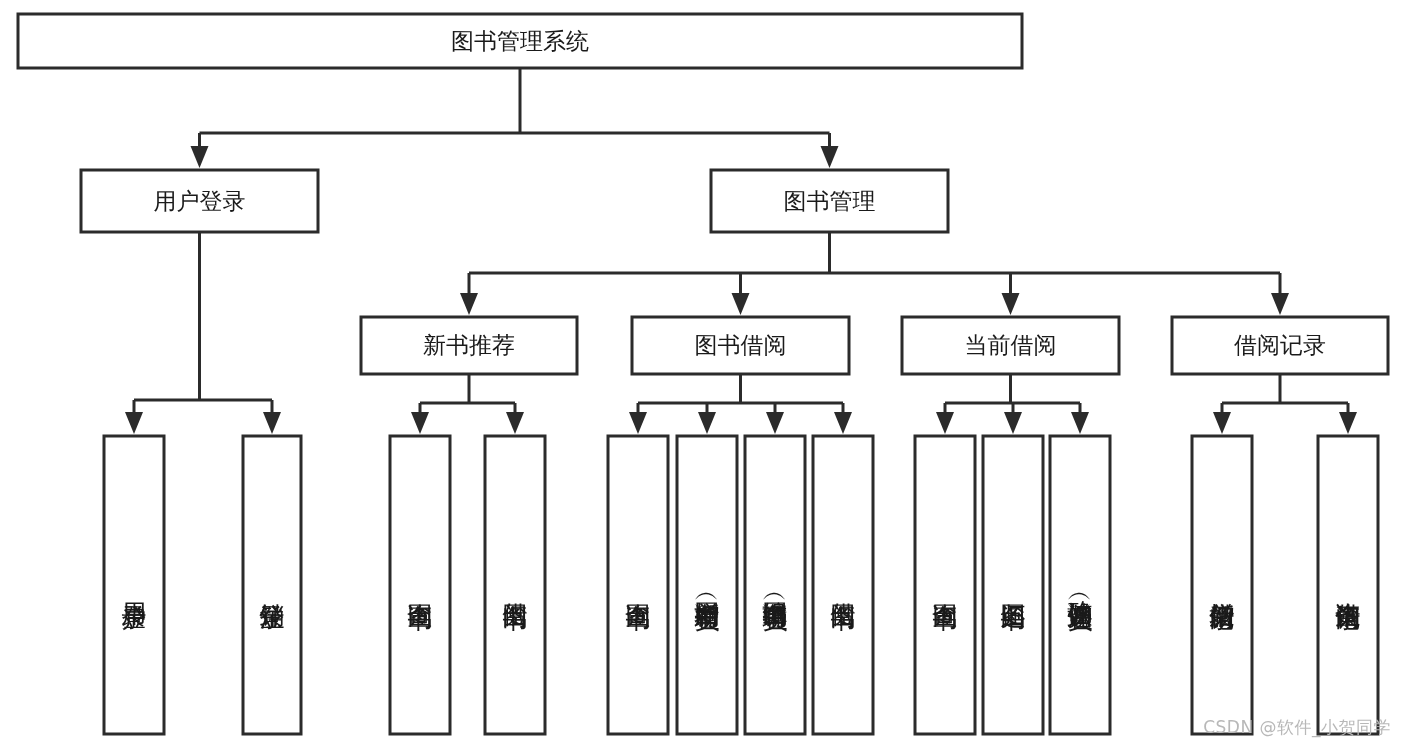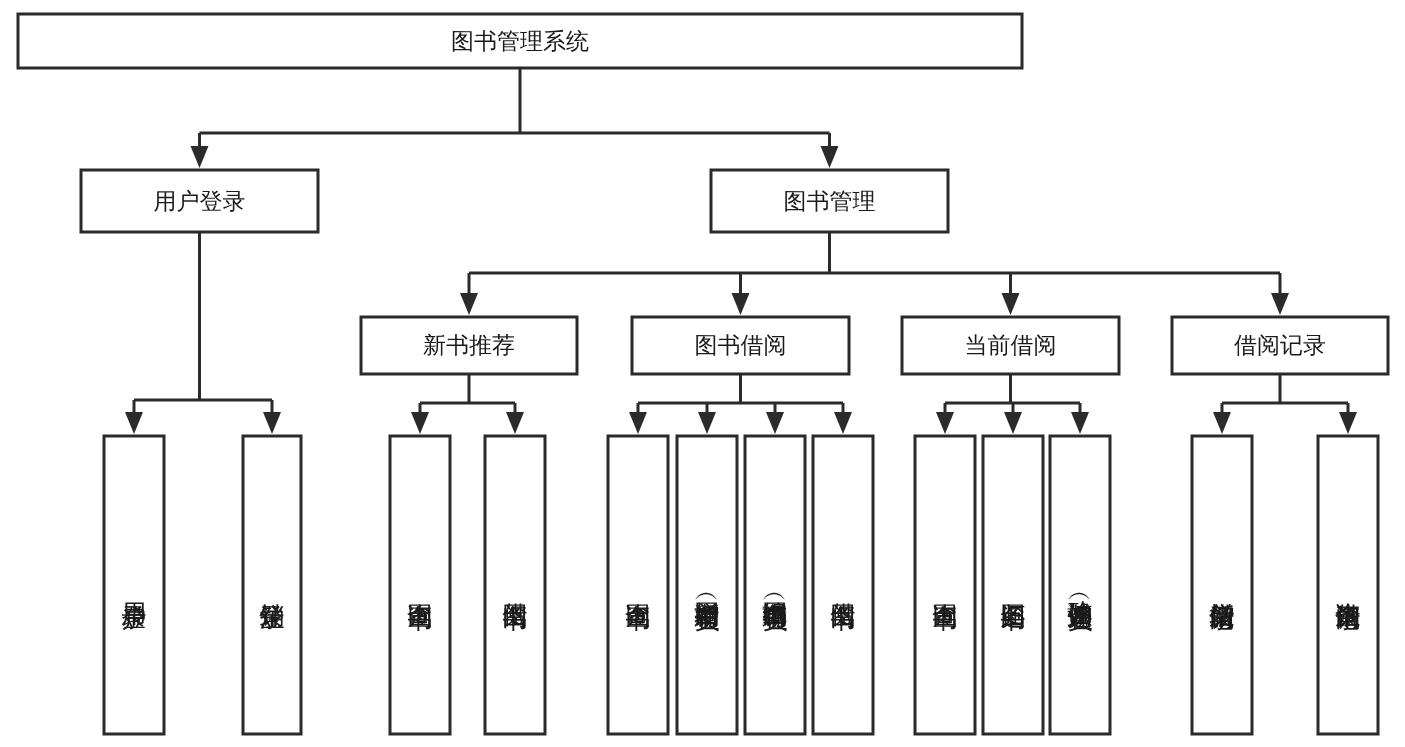--- a/index.html
+++ b/index.html
@@ -180,13 +180,14 @@
       <div class="node-label-v" style="left: 608px; top: 436px; width: 60px; height: 298px; display: flex; align-items: center; justify-content: center;">查询图书</div>
       <div class="node-label-v" style="left: 677px; top: 436px; width: 60px; height: 298px; display: flex; align-items: center; justify-content: center;">新增图书（管理员）</div>
       <div class="node-label-v" style="left: 745px; top: 436px; width: 60px; height: 298px; display: flex; align-items: center; justify-content: center;">编辑图书（管理员）</div>
       <div class="node-label-v" style="left: 813px; top: 436px; width: 60px; height: 298px; display: flex; align-items: center; justify-content: center;">借阅图书</div>
       <div class="node-label-v" style="left: 915px; top: 436px; width: 60px; height: 298px; display: flex; align-items: center; justify-content: center;">查询图书</div>
       <div class="node-label-v" style="left: 983px; top: 436px; width: 60px; height: 298px; display: flex; align-items: center; justify-content: center;">归还图书</div>
       <div class="node-label-v" style="left: 1050px; top: 436px; width: 60px; height: 298px; display: flex; align-items: center; justify-content: center;">确认归还（管理员）</div>
       <div class="node-label-v" style="left: 1192px; top: 436px; width: 60px; height: 298px; display: flex; align-items: center; justify-content: center;">新增借阅记录</div>
       <div class="node-label-v" style="left: 1318px; top: 436px; width: 60px; height: 298px; display: flex; align-items: center; justify-content: center;">查询借阅记录</div>
     </div>
+  <div class="watermark">CSDN @软件_小贺同学</div>
 </div>
 
 </body></html>

